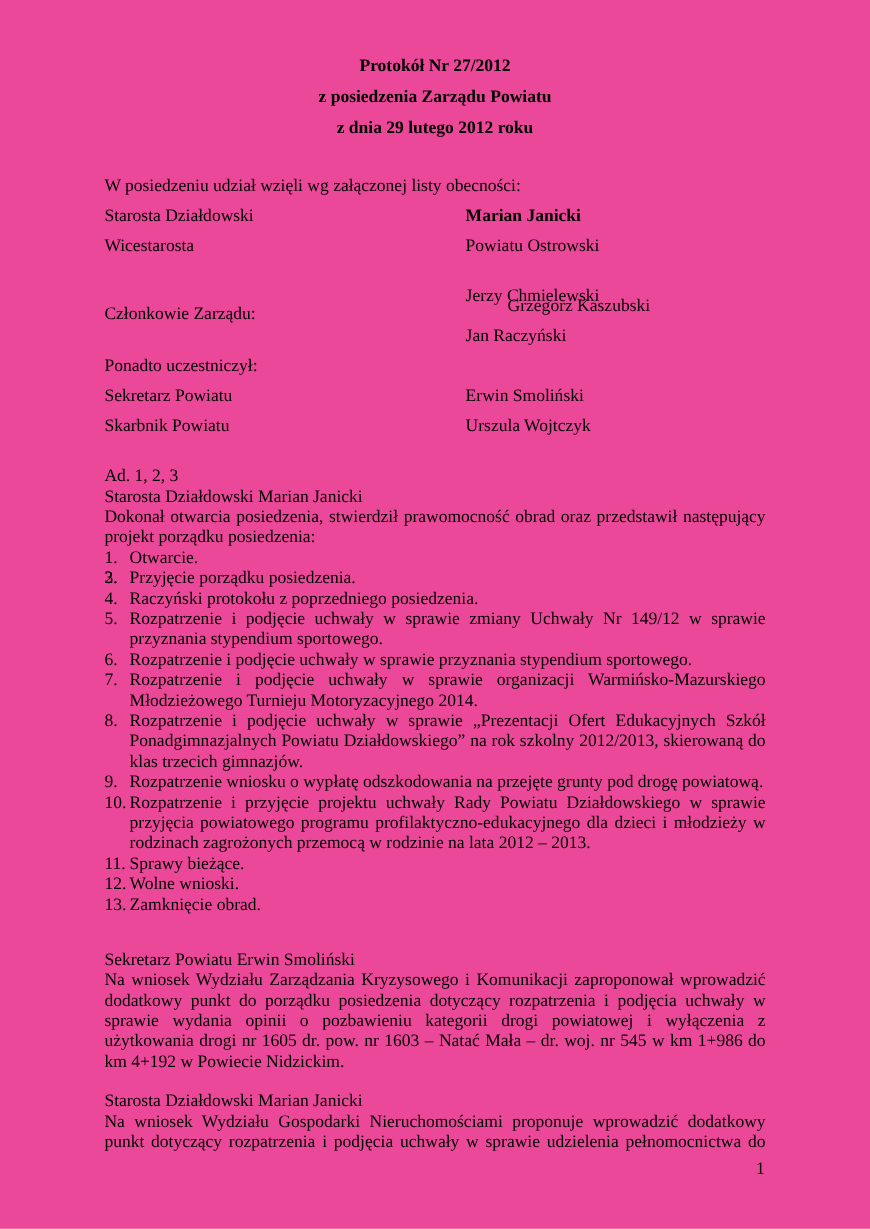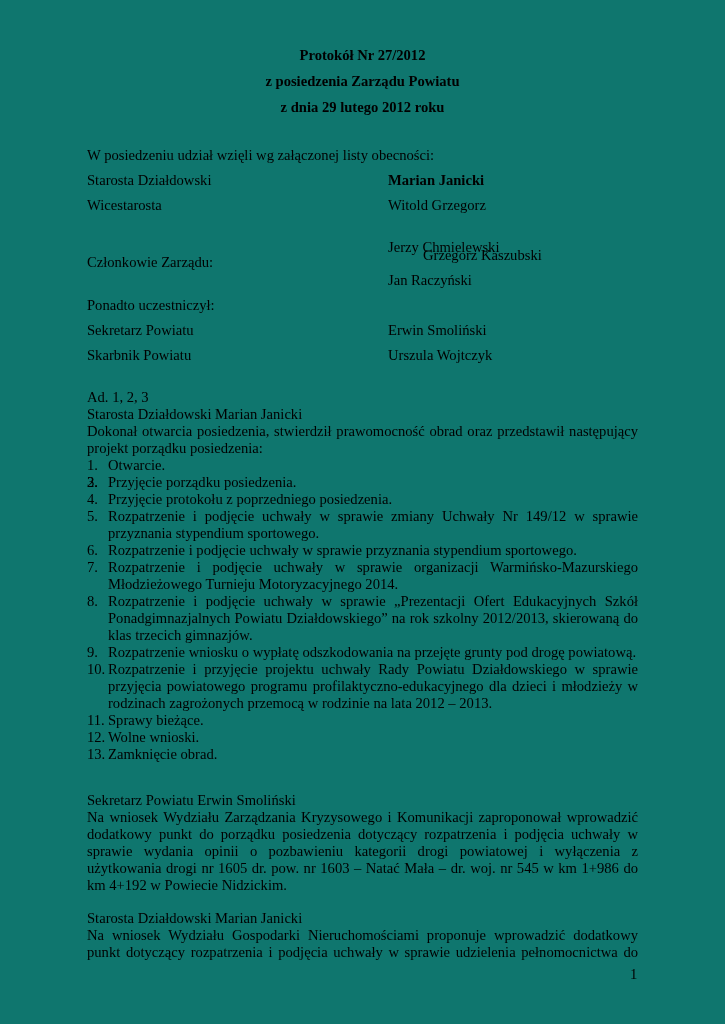--- a/index.html
+++ b/index.html
@@ -1,18 +1,18 @@
 <!DOCTYPE html>
 <html><head>
 <meta charset="utf-8">
 <style>
   html, body { margin: 0; padding: 0; background: #ffffff; }
   body { width: 725px; height: 1024px; position: relative; overflow: hidden;
          font-family: "Liberation Serif", serif; color: #000; font-size: 14.6px; }
-  .page { position: absolute; left: 0; top: 0; width: 725px; height: 1024px; background: #0f766e; }
+  .page { position: absolute; left: 0; top: 0; width: 725px; height: 1024px; background: #ec4899; }
   .abs { position: absolute; white-space: nowrap; line-height: 17px; }
   .title { left: 0; width: 725px; text-align: center; font-weight: bold; }
   .b { font-weight: normal; }
   .left { left: 87px; }
   .right { left: 388px; }
   .block { position: absolute; left: 87px; width: 551px; line-height: 17px; }
   .just { text-align: justify; text-align-last: left; }
   .agenda { position: absolute; left: 87px; width: 551px; margin: 0; padding: 0; list-style: none; }
   .agenda li { position: relative; padding-left: 21px; line-height: 17px; text-align: justify; text-align-last: left; }
   .agenda li .num { position: absolute; left: 0; top: 0; }
@@ -26,21 +26,21 @@
   <div class="abs title" style="top:47px;">Protokół Nr 27/2012</div>
   <div class="abs title" style="top:73px;">z posiedzenia Zarządu Powiatu</div>
   <div class="abs title" style="top:99px;">z dnia 29 lutego 2012 roku</div>
 
   <div class="abs left" style="top:147px;">W posiedzeniu udział wzięli wg załączonej listy obecności:</div>
 
   <div class="abs left" style="top:172px;">Starosta Działdowski</div>
   <div class="abs right" style="top:172px;font-weight:bold;">Marian Janicki</div>
 
   <div class="abs left" style="top:197px;">Wicestarosta</div>
-  <div class="abs right" style="top:197px;">Witold Grzegorz</div>
+  <div class="abs right" style="top:197px;">Powiatu Ostrowski</div>
 
   <div class="abs left" style="top:222px;margin-top:32px;">Członkowie Zarządu:</div>
   <div class="abs right" style="top:239px;">Jerzy Chmielewski</div>
 
   <div class="abs right" style="top:247px;margin-left:35px;">Grzegorz Kaszubski</div>
   <div class="abs right" style="top:272px;">Jan Raczyński</div>
 
   <div class="abs left" style="top:297px;">Ponadto uczestniczył:</div>
 
   <div class="abs left" style="top:322px;">Sekretarz Powiatu</div>
@@ -50,21 +50,21 @@
   <div class="abs right" style="top:347px;">Urszula Wojtczyk</div>
 
   <div class="abs left b" style="top:389px;">Ad. 1, 2, 3</div>
   <div class="abs left b" style="top:406px;">Starosta Działdowski Marian Janicki</div>
   <div class="block just" style="top:423px;">Dokonał otwarcia posiedzenia, stwierdził prawomocność obrad oraz przedstawił następujący projekt porządku posiedzenia:</div>
 
   <ul class="agenda" style="top:457px;">
     <li><span class="num">1.</span><span>Otwarcie.</span></li>
     <li><span class="num">2.</span></li>
     <li><span class="num">3.</span><span>Przyjęcie porządku posiedzenia.</span></li>
-    <li><span class="num">4.</span><span>Przyjęcie protokołu z poprzedniego posiedzenia.</span></li>
+    <li><span class="num">4.</span><span>Raczyński protokołu z poprzedniego posiedzenia.</span></li>
     <li><span class="num">5.</span><span>Rozpatrzenie i podjęcie uchwały w sprawie zmiany Uchwały Nr 149/12 w sprawie przyznania stypendium sportowego.</span></li>
     <li><span class="num">6.</span><span>Rozpatrzenie i podjęcie uchwały w sprawie przyznania stypendium sportowego.</span></li>
     <li><span class="num">7.</span><span>Rozpatrzenie i podjęcie uchwały w sprawie organizacji Warmińsko-Mazurskiego Młodzieżowego Turnieju Motoryzacyjnego 2014.</span></li>
     <li><span class="num">8.</span><span>Rozpatrzenie i podjęcie uchwały w sprawie „Prezentacji Ofert Edukacyjnych Szkół Ponadgimnazjalnych Powiatu Działdowskiego” na rok szkolny 2012/2013, skierowaną do klas trzecich gimnazjów.</span></li>
     <li><span class="num">9.</span><span>Rozpatrzenie wniosku o wypłatę odszkodowania na przejęte grunty pod drogę powiatową.</span></li>
     <li><span class="num">10.</span><span>Rozpatrzenie i przyjęcie projektu uchwały Rady Powiatu Działdowskiego w sprawie przyjęcia powiatowego programu profilaktyczno-edukacyjnego dla dzieci i młodzieży w rodzinach zagrożonych przemocą w rodzinie na lata 2012 – 2013.</span></li>
     <li><span class="num">11.</span><span>Sprawy bieżące.</span></li>
     <li><span class="num">12.</span><span>Wolne wnioski.</span></li>
     <li><span class="num">13.</span><span>Zamknięcie obrad.</span></li>
   </ul>

